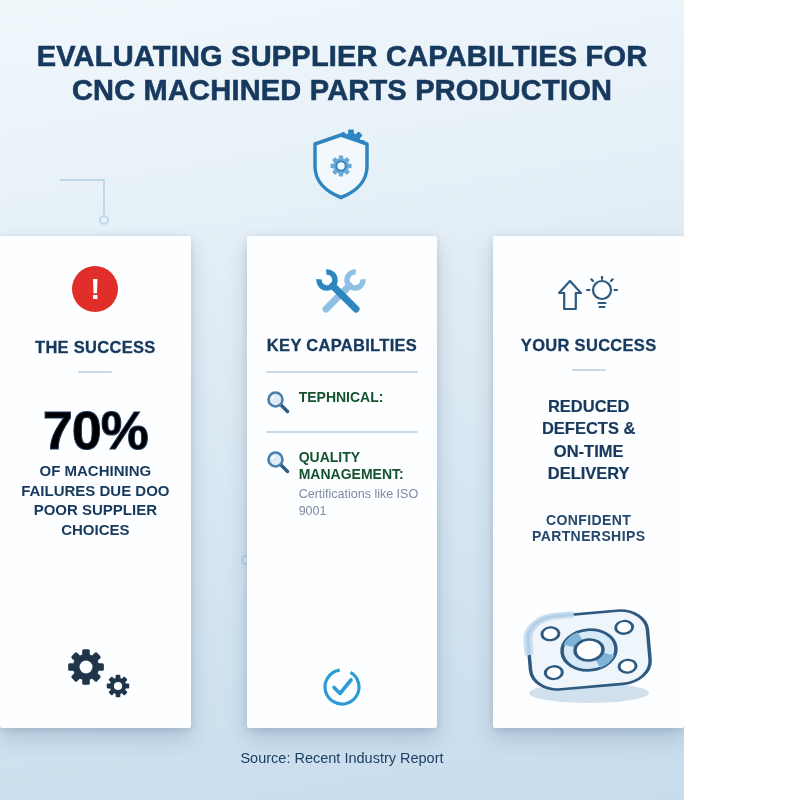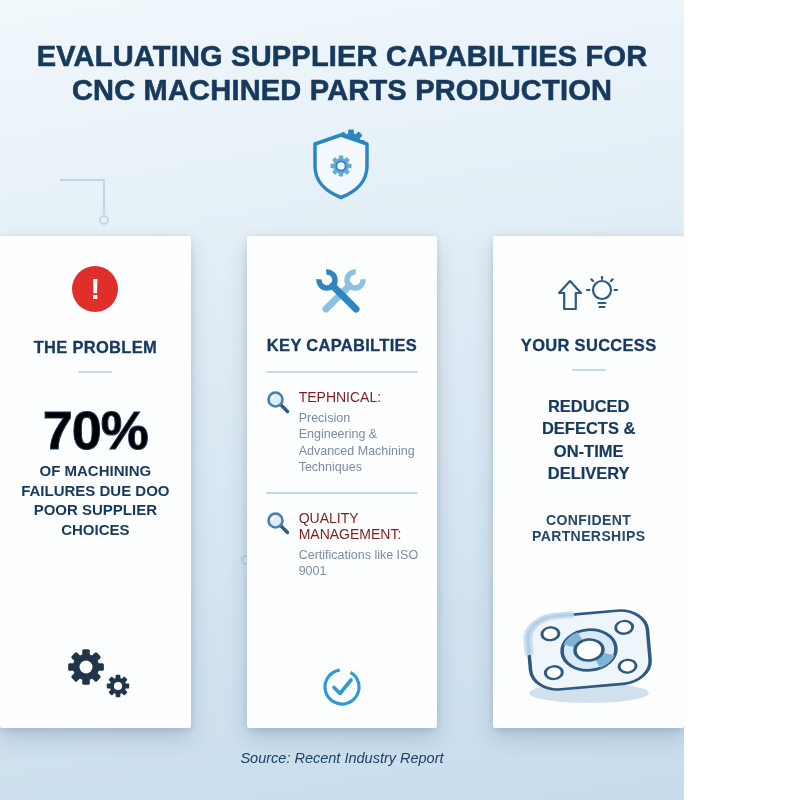--- a/index.html
+++ b/index.html
@@ -54,36 +54,36 @@
   .desc{
     font-size:15px; font-weight:700; color:#17395d; line-height:1.3;
     width:152px;
   }
   .card-bottom-icon{ margin-top:auto; display:flex; justify-content:center; }
 
   
   .cap-item{ display:flex; align-items:flex-start; gap:8px; width:100%;
     text-align:left; padding:0 4px; }
   .cap-text{ flex:1; }
-  .cap-label{ font-size:14px; font-weight:400; color:#7f1d1d; line-height:1.18; }
+  .cap-label{ font-size:14px; font-weight:700; color:#14532d; line-height:1.18; }
   .cap-body{ font-size:12.5px; color:#7c8ba0; line-height:1.32; margin-top:4px; }
 
   
   .success-main{
     font-size:16.5px; font-weight:700; color:#17395d; line-height:1.35;
     margin-top:24px; width:118px; -webkit-text-stroke:.2px #17395d;
   }
   .success-sub{
     font-size:14px; font-weight:700; color:#24476b; letter-spacing:.4px;
     margin-top:28px;
   }
 
   .footer{
     position:absolute; bottom:34px; left:0; right:0; z-index:2;
-    text-align:center; color:#1d3f63; font-size:14.5px; font-weight:500;font-style:italic;
+    text-align:center; color:#1d3f63; font-size:14.5px; font-weight:500;
   }
 </style>
 </head>
 <body>
 
 <svg width="0" height="0" style="position:absolute" aria-hidden="true">
   <defs>
     <g id="gear8">
       <rect x="-3.6" y="-17" width="7.2" height="34" rx="1.5"></rect>
       <rect x="-3.6" y="-17" width="7.2" height="34" rx="1.5" transform="rotate(45)"></rect>
@@ -143,21 +143,21 @@
       </g>
     </svg>
   </div>
 
   <main class="cards">
 
     <section class="card">
       <div class="alert-badge">
         <span>!</span>
       </div>
-      <h2 class="card-heading">THE PROBLEM</h2>
+      <h2 class="card-heading">THE SUCCESS</h2>
       <div class="divider short"></div>
       <div class="stat">70%</div>
       <p class="desc">OF MACHINING FAILURES DUE DOO POOR SUPPLIER CHOICES</p>
       <div class="card-bottom-icon">
         <svg width="94" height="72" viewBox="0 0 94 72">
           <g transform="translate(38,31) scale(1.05)">
             <use href="#gear8" fill="#20354a"></use>
             <circle r="6.2" fill="#fdfeff"></circle>
           </g>
           <g transform="translate(70,50) scale(0.66)">
@@ -185,21 +185,20 @@
       <div class="divider wide"></div>
 
       <div class="cap-item">
         <svg width="26" height="26" viewBox="0 0 26 26">
           <line x1="15.5" y1="15.5" x2="22.5" y2="22.5" stroke="#2f5a80" stroke-width="3.4" stroke-linecap="round"></line>
           <circle cx="10.5" cy="10.5" r="7" fill="#ddecf7" stroke="#4a7fae" stroke-width="2.6"></circle>
           <path d="M7.2 9.2 A4.6 4.6 0 0 1 9.2 7.2" fill="none" stroke="#ffffff" stroke-width="1.8" stroke-linecap="round"></path>
         </svg>
         <div class="cap-text">
           <div class="cap-label">TEPHNICAL:</div>
-          <div class="cap-body">Precision Engineering &amp; Advanced Machining Techniques</div>
         </div>
       </div>
 
       <div class="divider wide"></div>
 
       <div class="cap-item">
         <svg width="26" height="26" viewBox="0 0 26 26">
           <line x1="15.5" y1="15.5" x2="22.5" y2="22.5" stroke="#2f5a80" stroke-width="3.4" stroke-linecap="round"></line>
           <circle cx="10.5" cy="10.5" r="7" fill="#ddecf7" stroke="#4a7fae" stroke-width="2.6"></circle>
           <path d="M7.2 9.2 A4.6 4.6 0 0 1 9.2 7.2" fill="none" stroke="#ffffff" stroke-width="1.8" stroke-linecap="round"></path>

